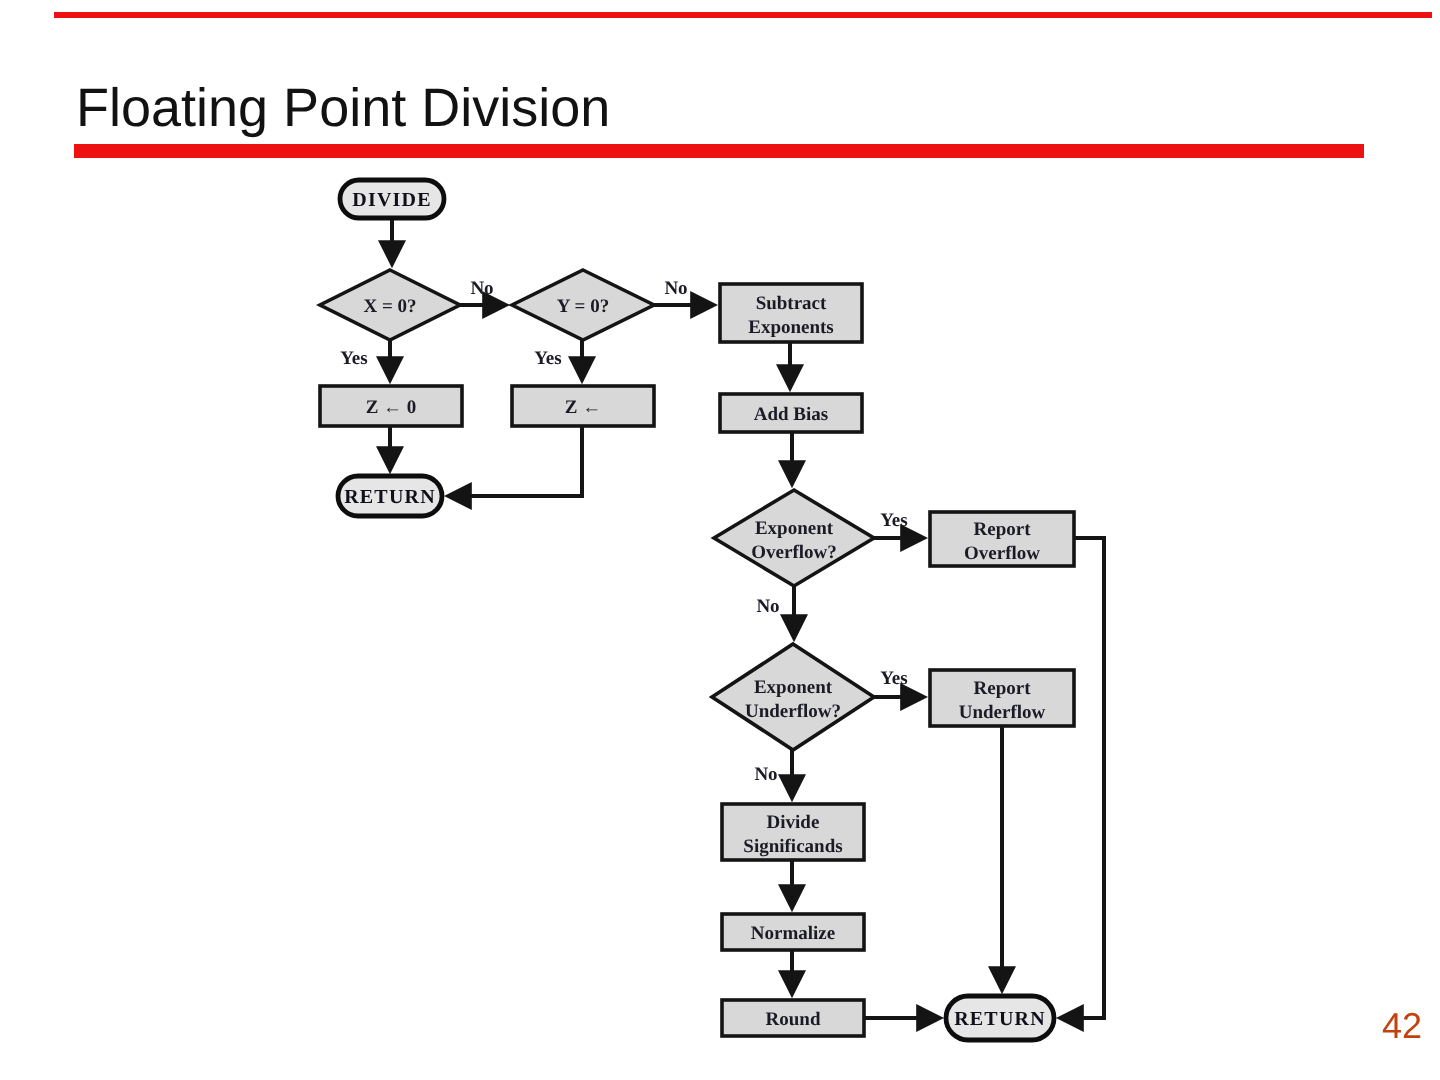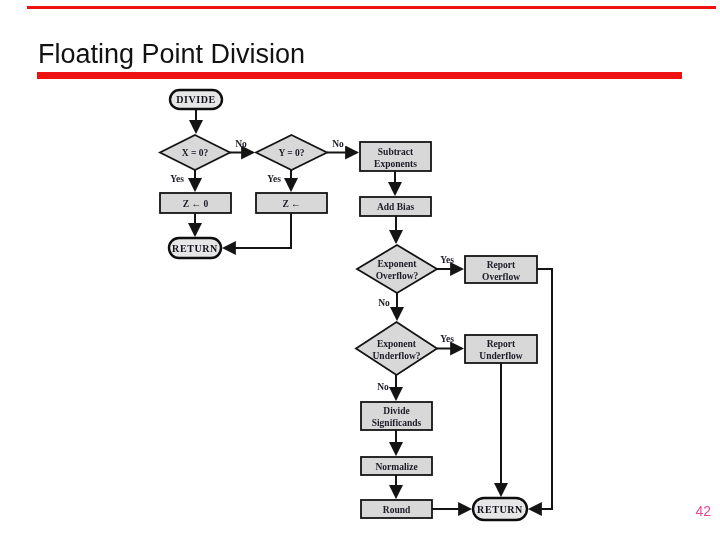--- a/index.html
+++ b/index.html
@@ -31,21 +31,21 @@
   .ttext{
     font-family:"Liberation Serif","DejaVu Serif",serif;font-weight:bold;
     font-size:10px;fill:#10101a;text-anchor:middle;letter-spacing:0.6px;
   }
   .etext{
     font-family:"Liberation Serif","DejaVu Serif",serif;font-weight:bold;
     font-size:9.5px;fill:#1b1b26;text-anchor:middle;
   }
   .page-number{
     position:absolute;top:503px;right:9px;
-    font-size:14px;color:#ec4899;font-family:"Liberation Sans",sans-serif;text-align:right;
+    font-size:18px;color:#c2410c;font-family:"Liberation Sans",sans-serif;text-align:right;
   }
 </style>
 </head>
 <body>
 
 <div class="top-rule"></div>
 <h1 class="slide-title">Floating Point Division</h1>
 <div class="title-rule"></div>
 
 <svg class="flow" viewBox="0 0 720 540">

